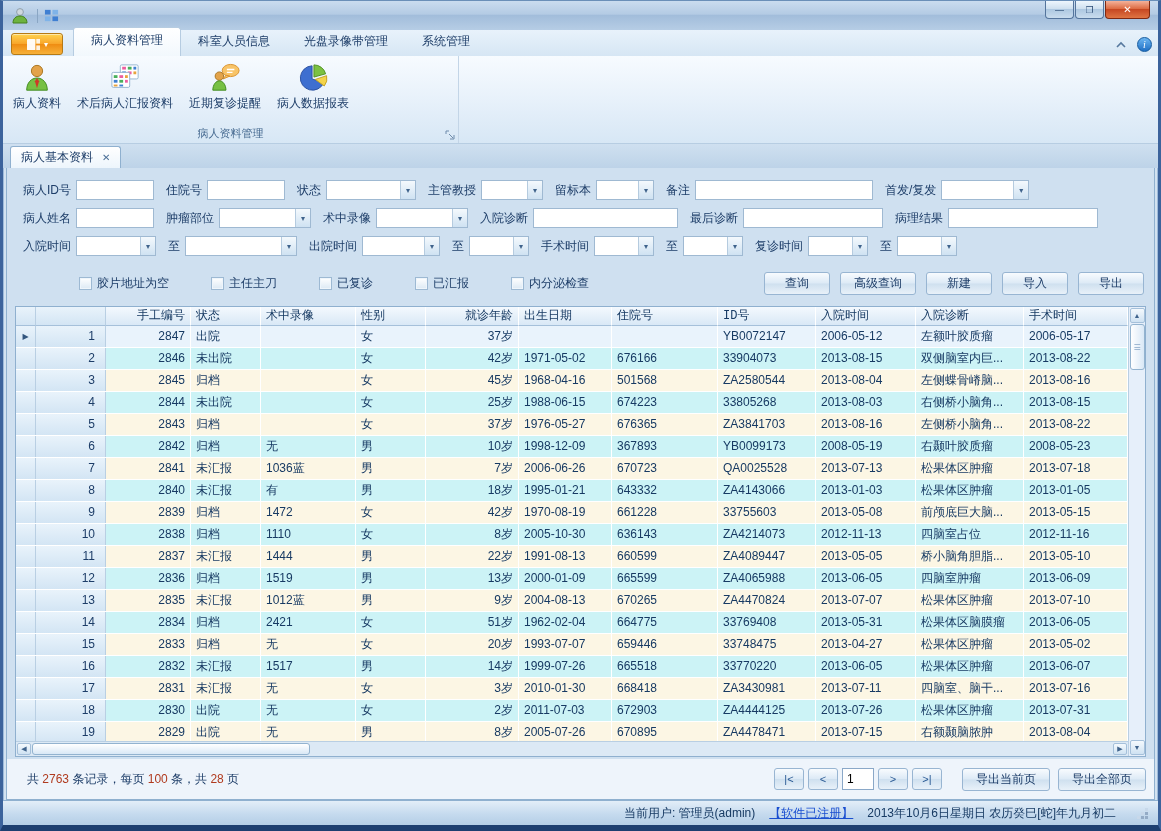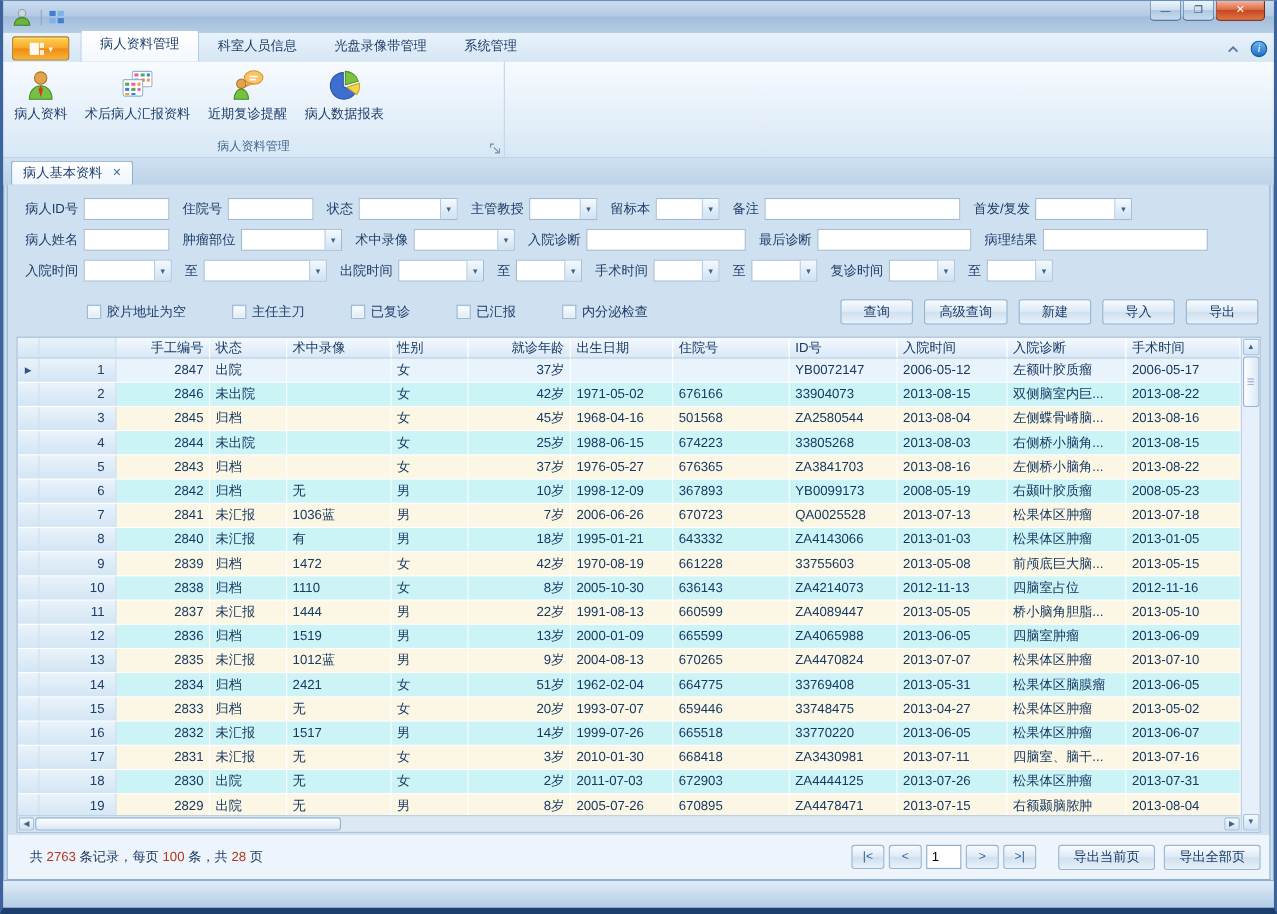--- a/index.html
+++ b/index.html
@@ -60,21 +60,21 @@
 .cb-item:first-child{margin-left:64px;}
 .cb-box{width:13px;height:13px;border:1px solid #9db9d3;background:linear-gradient(#ffffff,#dce9f4);box-shadow:inset 0 0 0 1px #eef5fb;}
 .btns{margin-left:auto;display:flex;gap:10px;margin-right:2px;}
 .btn{height:23px;min-width:66px;padding:0 13px;border:1px solid #98b5d2;border-radius:3px;color:#1d3d68;
  background:linear-gradient(#f8fbfe,#ddeaf6 48%,#cfe0ef 52%,#e8f1f9);display:flex;align-items:center;justify-content:center;}
 
 .grid-wrap{flex:1;margin:0 8px;border:1px solid #8fb0cf;background:#fff;display:flex;overflow:hidden;}
 .grid-main{flex:1;display:flex;flex-direction:column;overflow:hidden;}
 .g-header{display:flex;height:19px;}
 .g-hcell{background:linear-gradient(#f4f9fe,#d9e8f6);border-right:1px solid #c3d7e9;border-bottom:1px solid #a5c0da;
- color:#1d3d68;padding:0 5px;line-height:18px;white-space:nowrap;overflow:hidden;}
+ color:#1d3d68;padding:0 5px;line-height:18px;white-space:nowrap;overflow:hidden;font-family:Liberation Mono, monospace;}
 .g-rows{flex:1;overflow:hidden;}
 .g-row{display:flex;height:22px;line-height:21px;border-bottom:1px solid #fff;}
 .g-ind{width:20px;flex:0 0 20px;background:linear-gradient(#e9f3fb,#d3e5f4);border-right:1px solid #b9cfe3;
  color:#33567e;font-size:8px;display:flex;align-items:center;justify-content:center;}
 .g-num{width:70px;flex:0 0 70px;background:linear-gradient(#e9f3fb,#d3e5f4);border-right:1px solid #b9cfe3;
  text-align:right;padding-right:10px;color:#1d3d68;}
 .g-cell{border-right:1px solid #fff;padding:0 5px;color:#173a63;white-space:nowrap;overflow:hidden;flex-shrink:0;}
 .ar{text-align:right;}
 .gflex{flex:1 1 auto !important;}
 .cyan .g-cell{background:#ccf3f6;}
@@ -685,15 +685,21 @@
       </span>
       <span class="exports">
         <span class="btn">导出当前页</span>
         <span class="btn">导出全部页</span>
       </span>
     </div>
 
   </div>
 
   <div class="statusbar">
+    <span class="sb-right">
+      <span>当前用户: 管理员(admin)</span>
+      <span class="reg-link">【软件已注册】</span>
+      <span>2013年10月6日星期日 农历癸巳[蛇]年九月初二</span>
+      <span class="grip"></span>
+    </span>
   </div>
 
 </div>
 
 </body></html>

